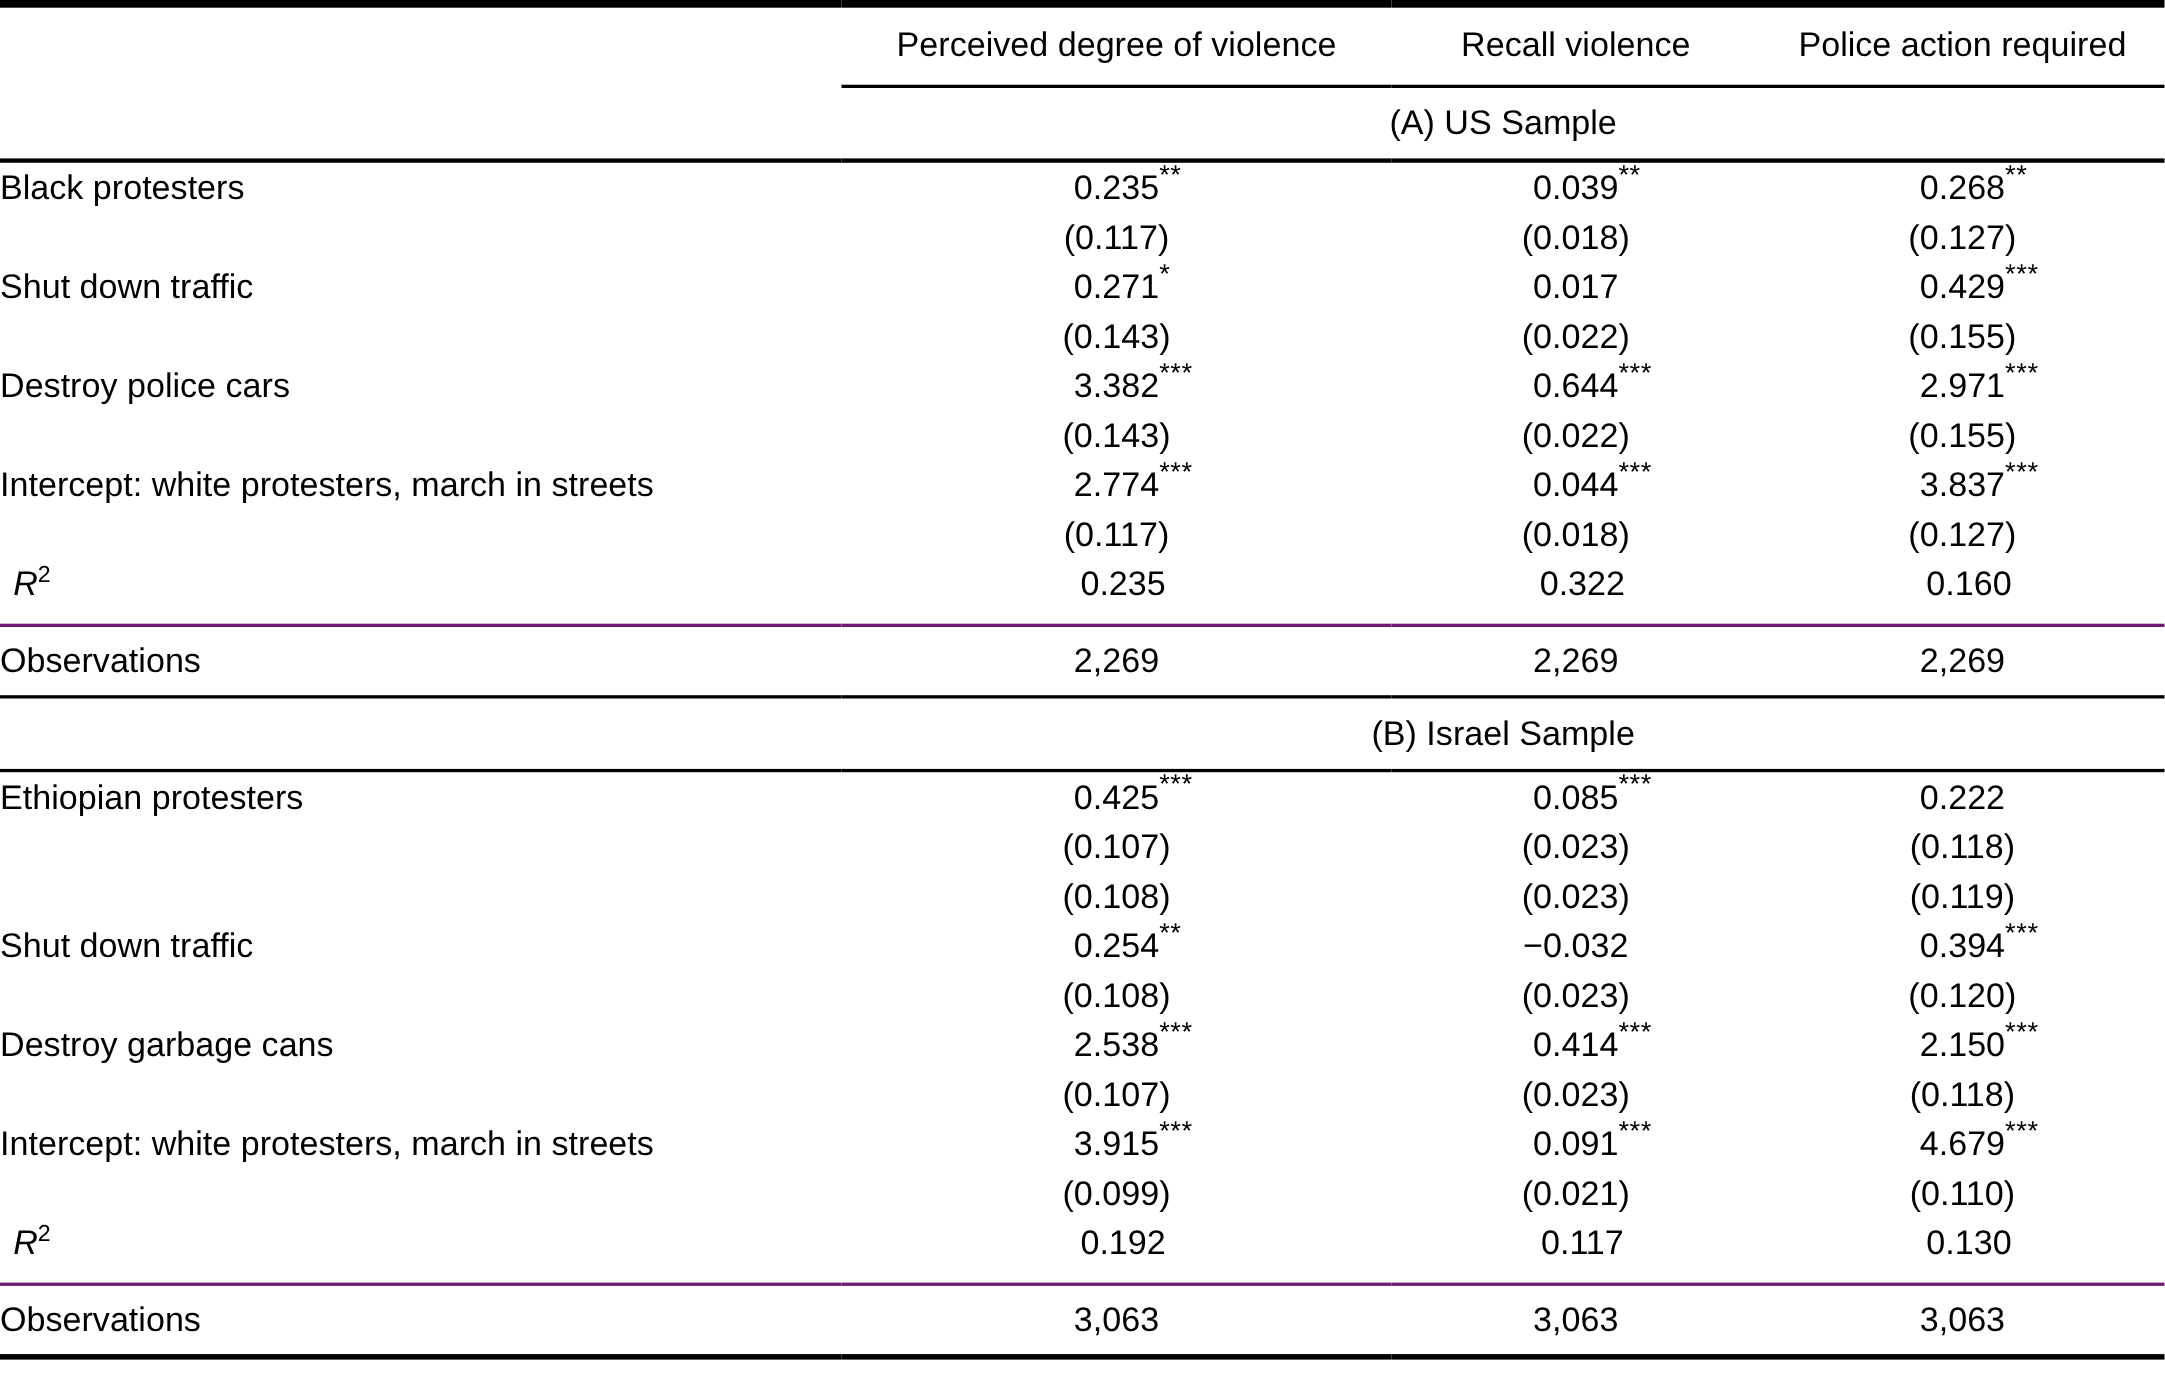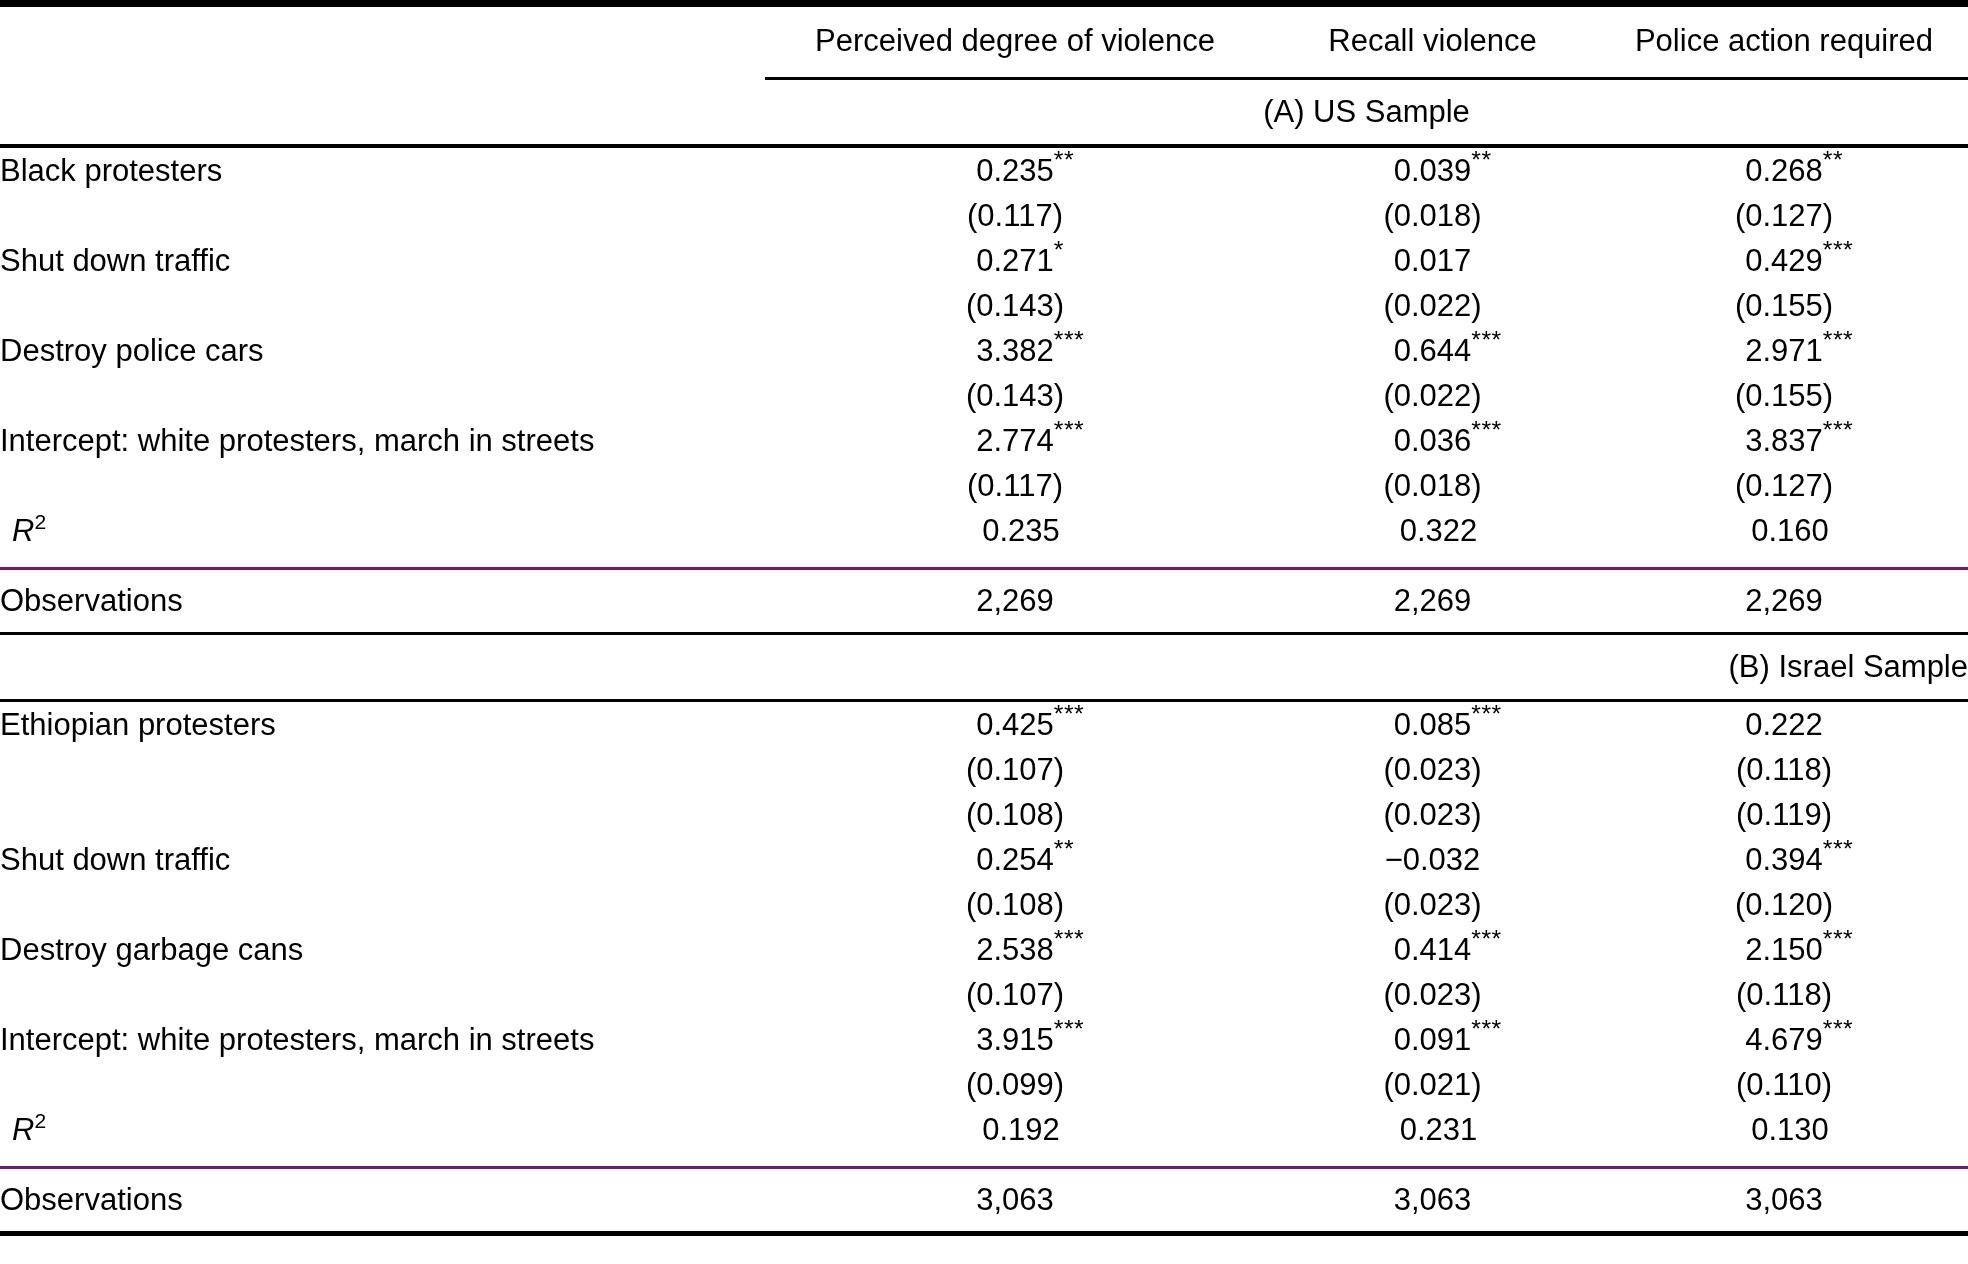--- a/index.html
+++ b/index.html
@@ -29,21 +29,21 @@
   col.c-v1 { width: 500px; }
   col.c-v2 { width: 335px; }
   col.c-v3 { width: 368px; }
 
   tr.header-row td { padding-top: 16px; padding-bottom: 18px; }
   tr.header-row td.datacol { border-bottom: 3px solid #000000; text-align: center; }
 
   tr.panel-title-row td { padding-top: 14px; padding-bottom: 14px; }
   tr.panel-title-row td { border-bottom: 4px solid #000000; }
   tr.panel-title-row td.title-cell { text-align: center; font-weight: normal; }
-  tr.panel-title-row.midrule td { border-bottom: 3px solid #000000; text-align: right; }
+  tr.panel-title-row.midrule td { border-bottom: 3px solid #000000; }
 
   tr.line td { height: 45px; }
   td.label-cell { text-align: left; padding-left: 3px; }
   td.val { text-align: center; }
 
   .num { position: relative; display: inline-block; white-space: nowrap; }
   .stars {
     position: absolute;
     left: 100%;
     top: -0.28em;
@@ -123,21 +123,21 @@
   <tr class="line">
     <td class="label-cell"></td>
     <td class="val">(0.143)</td>
     <td class="val">(0.022)</td>
     <td class="val">(0.155)</td>
   </tr>
 
   <tr class="line">
     <td class="label-cell">Intercept: white protesters, march in streets</td>
     <td class="val"><span class="num"><span>2.774</span><span class="stars">***</span></span></td>
-    <td class="val"><span class="num"><span>0.036</span><span class="stars">***</span></span></td>
+    <td class="val"><span class="num"><span>0.044</span><span class="stars">***</span></span></td>
     <td class="val"><span class="num"><span>3.837</span><span class="stars">***</span></span></td>
   </tr>
   <tr class="line">
     <td class="label-cell"></td>
     <td class="val">(0.117)</td>
     <td class="val">(0.018)</td>
     <td class="val">(0.127)</td>
   </tr>
 
   <tr class="r2-row">
@@ -214,21 +214,21 @@
   <tr class="line">
     <td class="label-cell"></td>
     <td class="val">(0.099)</td>
     <td class="val">(0.021)</td>
     <td class="val">(0.110)</td>
   </tr>
 
   <tr class="r2-row">
     <td class="label-cell"><span class="r-base">R</span><span class="r-sup">2</span></td>
     <td class="val">0.192</td>
-    <td class="val">0.231</td>
+    <td class="val">0.117</td>
     <td class="val">0.130</td>
   </tr>
 
   <tr class="obs-row final">
     <td class="label-cell">Observations</td>
     <td class="val">3,063</td>
     <td class="val">3,063</td>
     <td class="val">3,063</td>
   </tr>
 </tbody>

